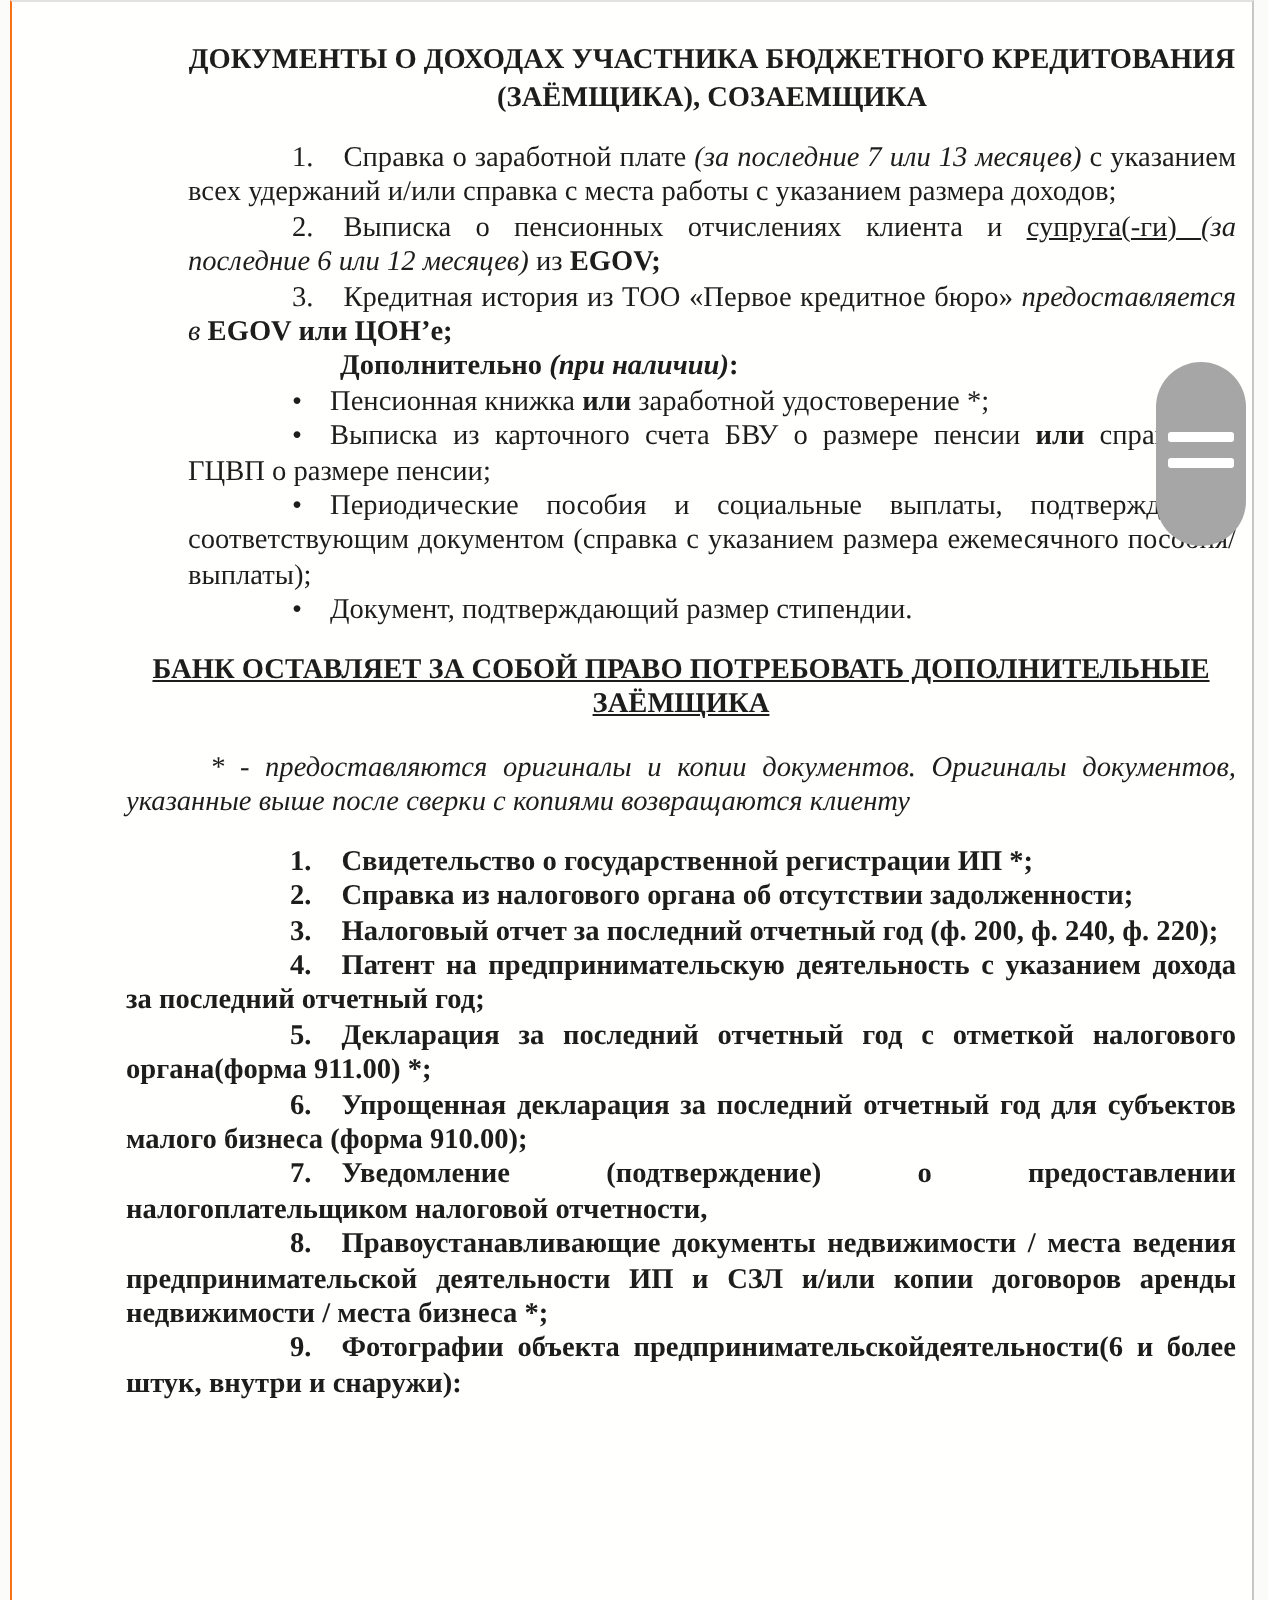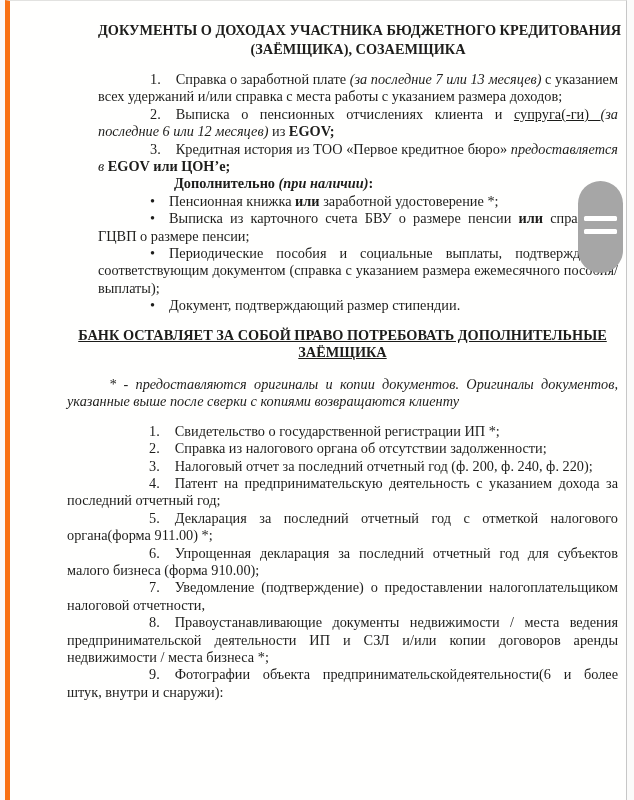--- a/index.html
+++ b/index.html
@@ -10,21 +10,21 @@
     background: #fbfbfa;
     font-family: "Liberation Serif", "DejaVu Serif", serif;
     color: #1d1d1b;
   }
   .page {
     position: absolute;
     left: 5px; top: 0;
     width: 622px; height: 800px;
     box-sizing: border-box;
     background: #fffffe;
-    border-left: 5px solid #f97316;
+    border-left: 1px solid #f97316;
     border-right: 1px solid #c7c7c7;
     border-top: 1px solid #e2e2e0;
   }
   .sec { box-sizing: border-box; }
   .sec1 { padding: 0 8px 0 88px; }
   .sec2 { padding: 0 8px 0 57px; }
 
   .title { padding-top: 20px; }
   .title-line {
     text-align: center;
@@ -71,21 +71,21 @@
     line-height: 17.4px;
     text-indent: 50px;
     text-align: justify;
     text-align-last: justify;
   }
   .ip-h2 {
     font-weight: bold;
     font-size: 14.3px;
     line-height: 17.4px;
   }
-  .ip-list p.numbered { text-indent: 82px; }
+  .ip-list p.numbered { text-indent: 82px; font-weight: bold; }
 
   .handle {
     position: absolute;
     left: 578px; top: 181px;
     width: 45px; height: 92px;
     border-radius: 23px;
     background: #a6a6a6;
     z-index: 10;
     cursor: pointer;
   }

